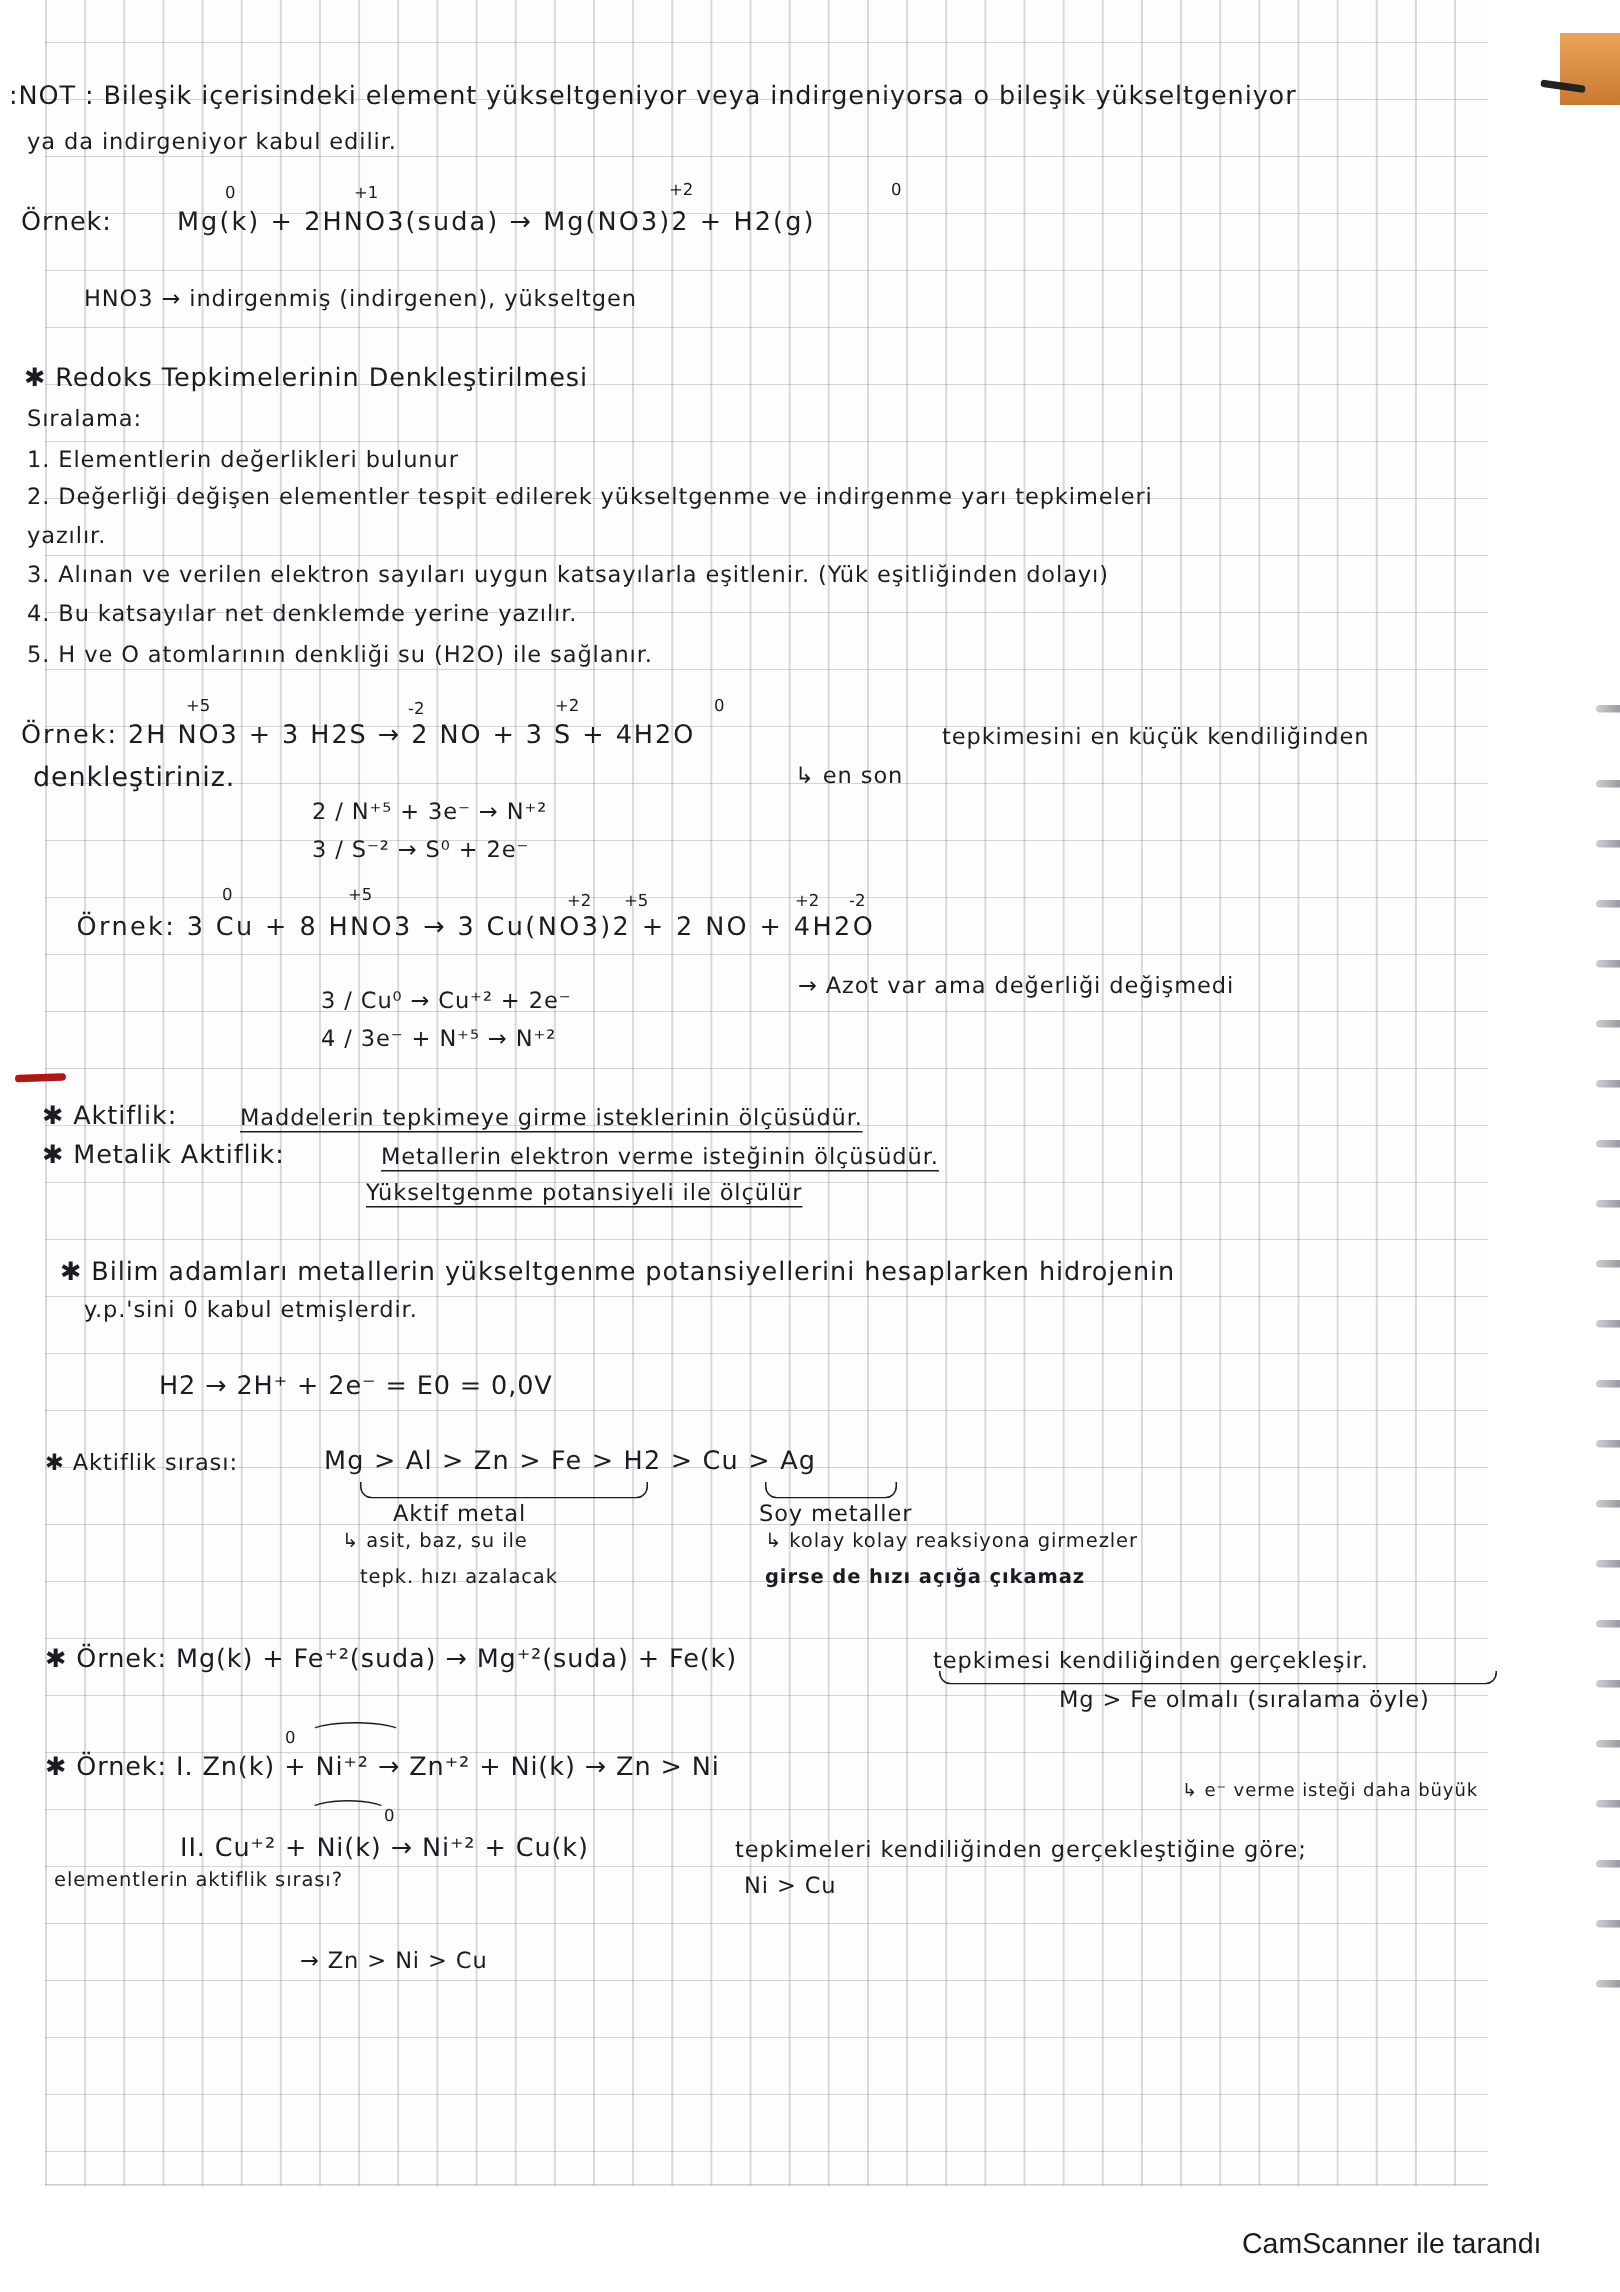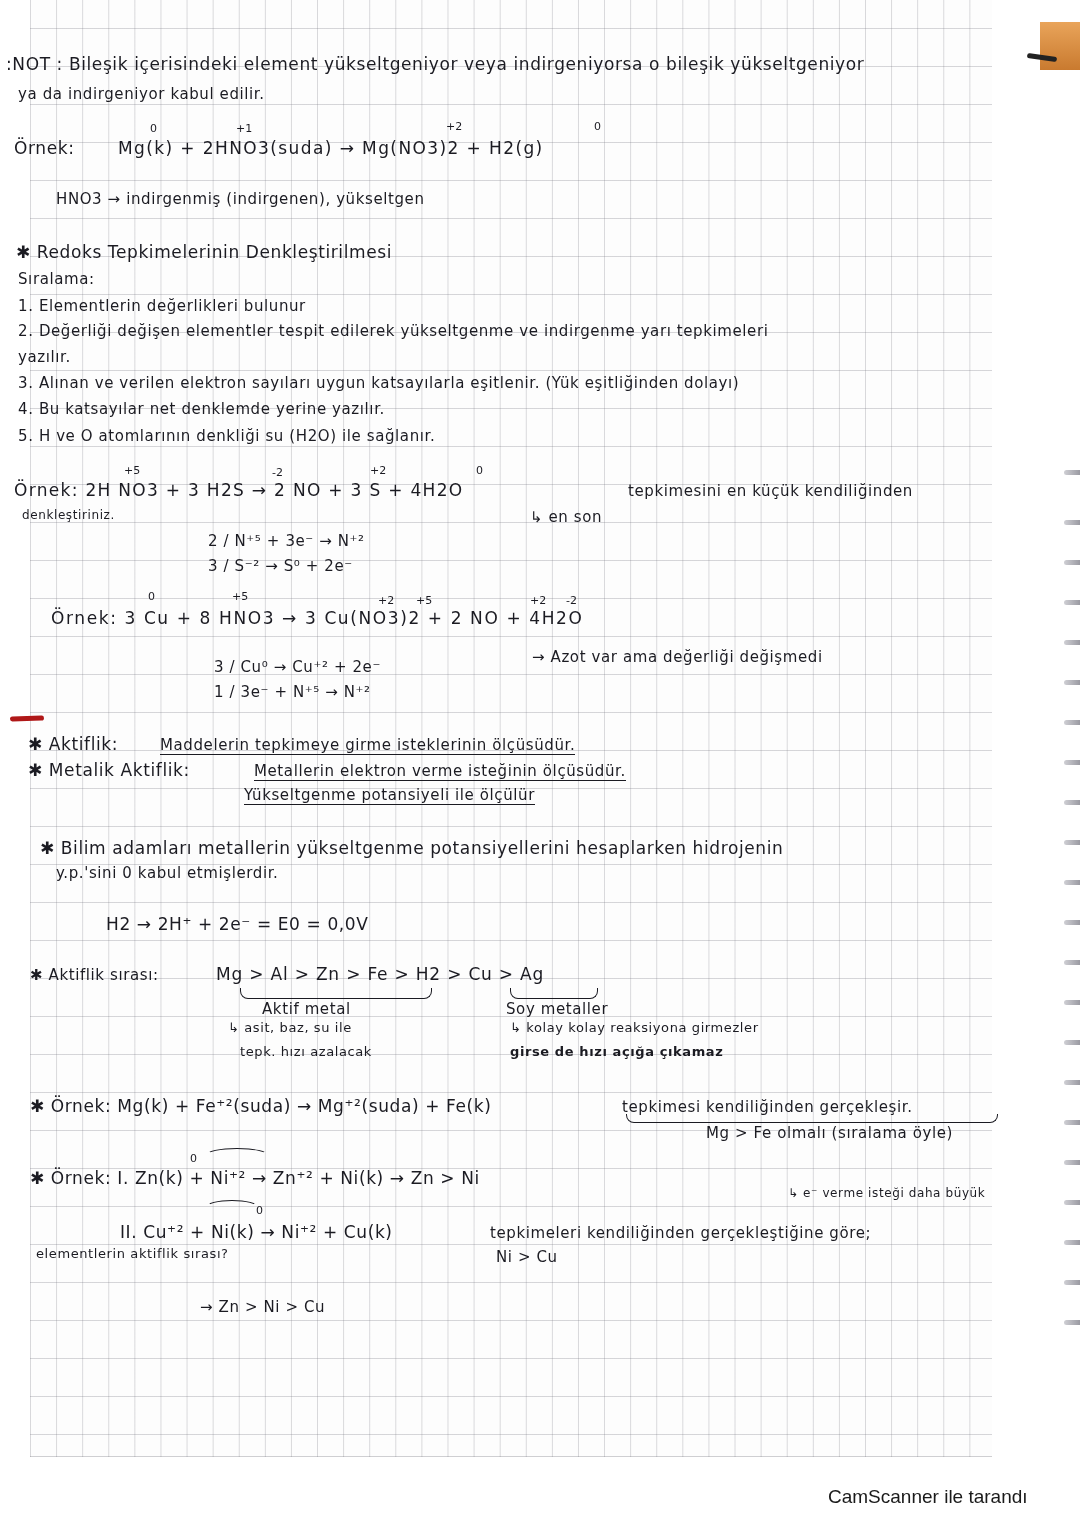--- a/index.html
+++ b/index.html
@@ -103,35 +103,35 @@
 <div class="hw" style="left:18px; top:374px;">3. Alınan ve verilen elektron sayıları uygun katsayılarla eşitlenir. (Yük eşitliğinden dolayı)</div>
 <div class="hw" style="left:18px; top:400px;">4. Bu katsayılar net denklemde yerine yazılır.</div>
 <div class="hw" style="left:18px; top:427px;">5. H ve O atomlarının denkliği su (H2O) ile sağlanır.</div>
 
 <span class="sup" style="left:124px; top:464px;">+5</span>
 <span class="sup" style="left:272px; top:466px;">-2</span>
 <span class="sup" style="left:370px; top:464px;">+2</span>
 <span class="sup" style="left:476px; top:464px;">0</span>
 <div class="hw big" style="left:14px; top:480px; letter-spacing:1.3px;">Örnek: 2H NO3 + 3 H2S → 2 NO + 3 S + 4H2O</div>
 <div class="hw" style="left:628px; top:482px;">tepkimesini en küçük kendiliğinden</div>
-<div class="hw" style="left:22px; top:508px; font-size:12px;">denkleştiriniz.</div>
+<div class="hw" style="left:22px; top:508px; font-size:18px;">denkleştiriniz.</div>
 <div class="hw" style="left:530px; top:508px;">↳ en son</div>
 <div class="hw" style="left:208px; top:532px;">2 / N⁺⁵ + 3e⁻ → N⁺²</div>
 <div class="hw" style="left:208px; top:557px;">3 /  S⁻² → S⁰ + 2e⁻</div>
 
 <span class="sup" style="left:148px; top:590px;">0</span>
 <span class="sup" style="left:232px; top:590px;">+5</span>
 <span class="sup" style="left:378px; top:594px;">+2</span>
 <span class="sup" style="left:416px; top:594px;">+5</span>
 <span class="sup" style="left:530px; top:594px;">+2</span>
 <span class="sup" style="left:566px; top:594px;">-2</span>
 <div class="hw big" style="left:18px; top:608px; letter-spacing:1.6px;margin-left:33px;">Örnek: 3 Cu + 8 HNO3 → 3 Cu(NO3)2 + 2 NO + 4H2O</div>
 <div class="hw" style="left:532px; top:648px;">→ Azot var ama değerliği değişmedi</div>
 <div class="hw" style="left:214px; top:658px;">3 / Cu⁰ → Cu⁺² + 2e⁻</div>
-<div class="hw" style="left:214px; top:683px;">1 / 3e⁻ + N⁺⁵ → N⁺²</div>
+<div class="hw" style="left:214px; top:683px;">4 / 3e⁻ + N⁺⁵ → N⁺²</div>
 
 <div class="red-mark"></div>
 
 <div class="hw big" style="left:28px; top:734px;">✱ Aktiflik:</div>
 <div class="hw ul" style="left:160px; top:736px;">Maddelerin tepkimeye girme isteklerinin ölçüsüdür.</div>
 <div class="hw big" style="left:28px; top:760px;">✱ Metalik Aktiflik:</div>
 <div class="hw ul" style="left:254px; top:762px;">Metallerin elektron verme isteğinin ölçüsüdür.</div>
 <div class="hw ul" style="left:244px; top:786px;">Yükseltgenme potansiyeli ile ölçülür</div>
 
 <div class="hw big" style="left:28px; top:838px;margin-left:12px;">✱ Bilim adamları metallerin yükseltgenme potansiyellerini hesaplarken hidrojenin</div>

